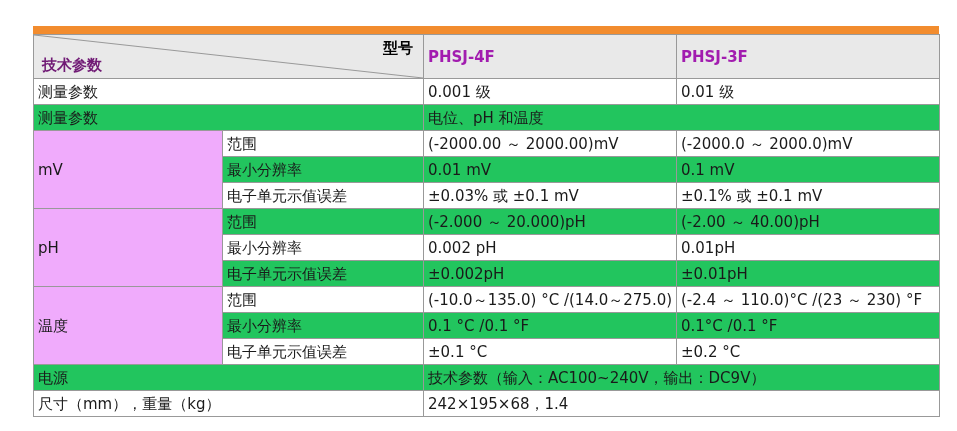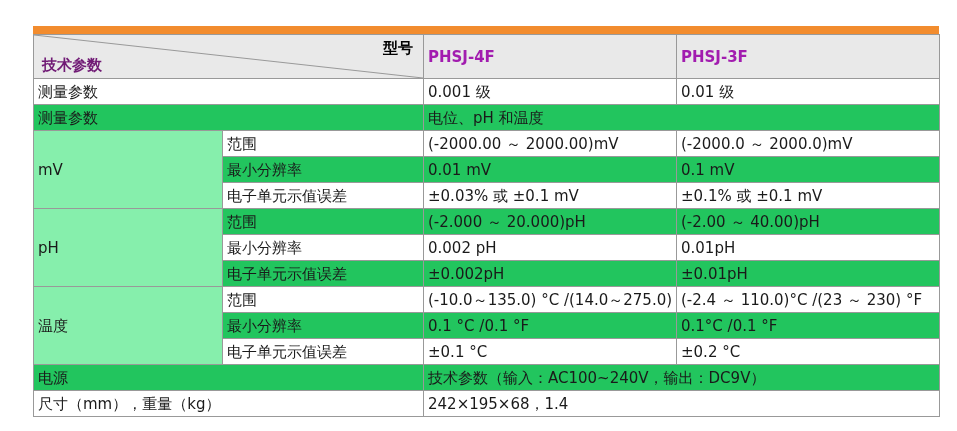--- a/index.html
+++ b/index.html
@@ -32,21 +32,21 @@
     vertical-align: middle;
     height: 26px;
     padding: 1px 4px;
     background: #ffffff;
     line-height: 1.2;
     overflow: hidden;
     white-space: nowrap;
   }
   tr.header-row td { height: 44px; background: #E9E9E9; }
   tr.g td { background: #22c55e; }
-  table.spec td.cat { background: #86efac; }
+  table.spec td.cat { background: #f0abfc; }
   td.corner {
     position: relative;
     padding: 0;
   }
   td.corner svg.diag {
     position: absolute;
     left: 0; top: 0;
     width: 100%; height: 100%;
   }
   .corner-top {

